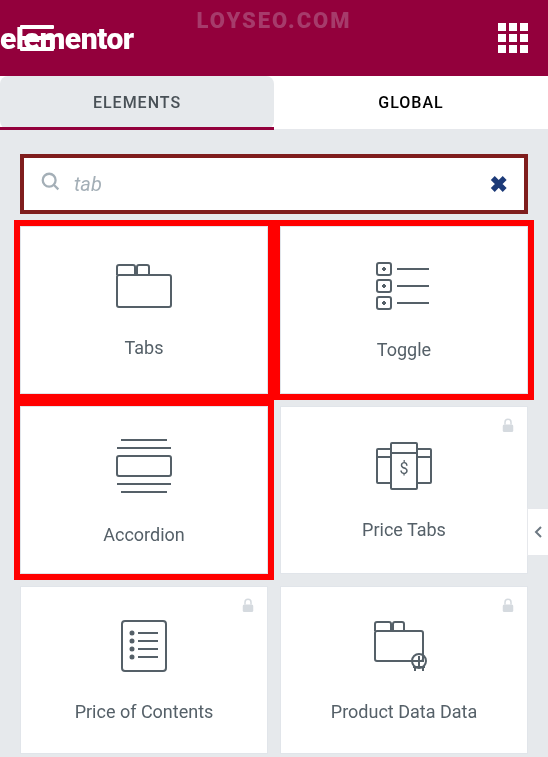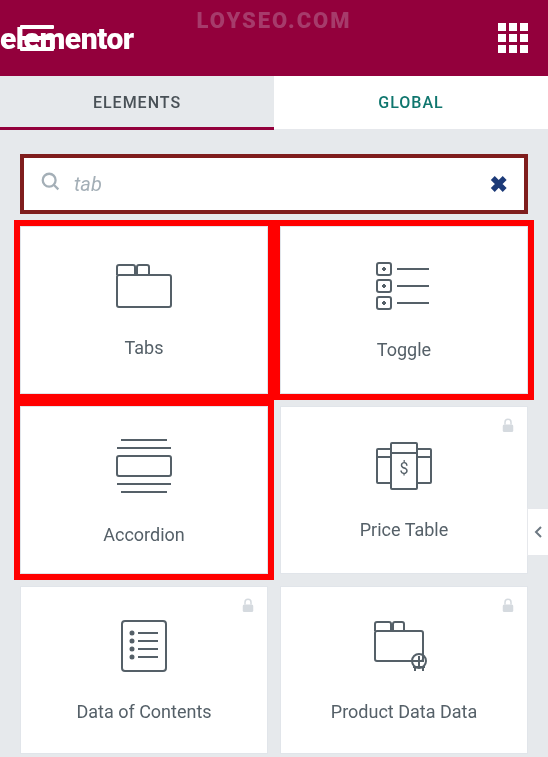--- a/index.html
+++ b/index.html
@@ -13,22 +13,22 @@
 
     .brand-wrap { position: absolute; left: 0; right: 0; text-align: left; pointer-events: none; }
     .brand { color: #fff; font-size: 30px; font-weight: 900; letter-spacing: -0.5px; }
     .watermark { position: absolute; left: 0; right: 0; top: 8px; text-align: center; color: #a63b6b; font-size: 22px; font-weight: 900; letter-spacing: 2px; pointer-events: none; z-index: 2; }
 
     .apps { width: 30px; height: 30px; display: grid; grid-template-columns: repeat(3, 8px); grid-template-rows: repeat(3, 8px); gap: 3px; align-content: center; justify-content: center; cursor: pointer; }
     .apps span { background: #fff; }
 
     
     .tabs { display: flex; height: 54px; border-bottom: 1px solid #e6e8ec; }
-    .tab { flex: 1; display: flex; align-items: center; justify-content: center; font-size: 16px; font-weight: 500; color: #0f766e; letter-spacing: 1px; cursor: pointer; position: relative; }
-    .tab.active { background: #e6e9ec; color: #495157; }
+    .tab { flex: 1; display: flex; align-items: center; justify-content: center; font-size: 16px; font-weight: 500; color: #000000; letter-spacing: 1px; cursor: pointer; position: relative; }
+    .tab.active { background: #e6e9ec; color: #495157; border-radius: 8px; }
     .tab.active::after { content: ""; position: absolute; left: 0; right: 0; bottom: -1px; height: 3px; background: #93003c; }
 
     
     .panel { background: #e6e9ec; padding: 24px 20px; min-height: 627px; position: relative; }
 
     
     .search { background: #fff; border: 4px solid #7f1d1d; height: 60px; display: flex; align-items: center; padding: 0 16px; gap: 12px; }
     .search input { flex: 1; border: none; outline: none; font-size: 20px; font-style: italic; color: #a4afb7; background: transparent; }
     .search input::placeholder { font-style: italic; color: #a4afb7; }
     .search-x { color: #1c3a78; font-size: 22px; font-weight: 700; cursor: pointer; }
@@ -154,21 +154,21 @@
             <svg width="58" height="50" viewBox="0 0 58 50" fill="none" stroke="#556068" stroke-width="2">
               <rect x="2" y="8" width="14" height="34" rx="1"></rect>
                 <line x1="2" y1="16" x2="16" y2="16"></line>
               <rect x="42" y="8" width="14" height="34" rx="1"></rect>
                 <line x1="42" y1="16" x2="56" y2="16"></line>
               <rect x="16" y="2" width="26" height="46" rx="1"></rect>
                 <line x1="16" y1="12" x2="42" y2="12"></line>
               <text x="29" y="33" text-anchor="middle" font-size="16" fill="#556068" font-family="Arial" stroke="none">$</text>
             </svg>
           </span>
-          <span class="cell-label">Price Table</span>
+          <span class="cell-label">Price Tabs</span>
         </div>
       </div>
 
       <div class="cell-wrap">
         <div class="cell">
           <span class="lock">
             <svg width="18" height="18" viewBox="0 0 24 24" fill="#d5dadf">
                 <rect x="5" y="10" width="14" height="10" rx="2"></rect>
                 <path d="M8 10 V7 a4 4 0 0 1 8 0 v3" fill="none" stroke="#d5dadf" stroke-width="2"></path>
               </svg>
@@ -179,21 +179,21 @@
                 <circle cx="12" cy="14" r="1.5" fill="#556068"></circle>
                 <line x1="18" y1="14" x2="38" y2="14"></line>
                 <circle cx="12" cy="22" r="1.5" fill="#556068"></circle>
                 <line x1="18" y1="22" x2="38" y2="22"></line>
                 <circle cx="12" cy="30" r="1.5" fill="#556068"></circle>
                 <line x1="18" y1="30" x2="38" y2="30"></line>
                 <circle cx="12" cy="38" r="1.5" fill="#556068"></circle>
                 <line x1="18" y1="38" x2="38" y2="38"></line>
               </svg>
           </span>
-          <span class="cell-label">Data of Contents</span>
+          <span class="cell-label">Price of Contents</span>
         </div>
       </div>
 
       <div class="cell-wrap">
         <div class="cell">
           <span class="lock">
             <svg width="18" height="18" viewBox="0 0 24 24" fill="#d5dadf">
                 <rect x="5" y="10" width="14" height="10" rx="2"></rect>
                 <path d="M8 10 V7 a4 4 0 0 1 8 0 v3" fill="none" stroke="#d5dadf" stroke-width="2"></path>
               </svg>

